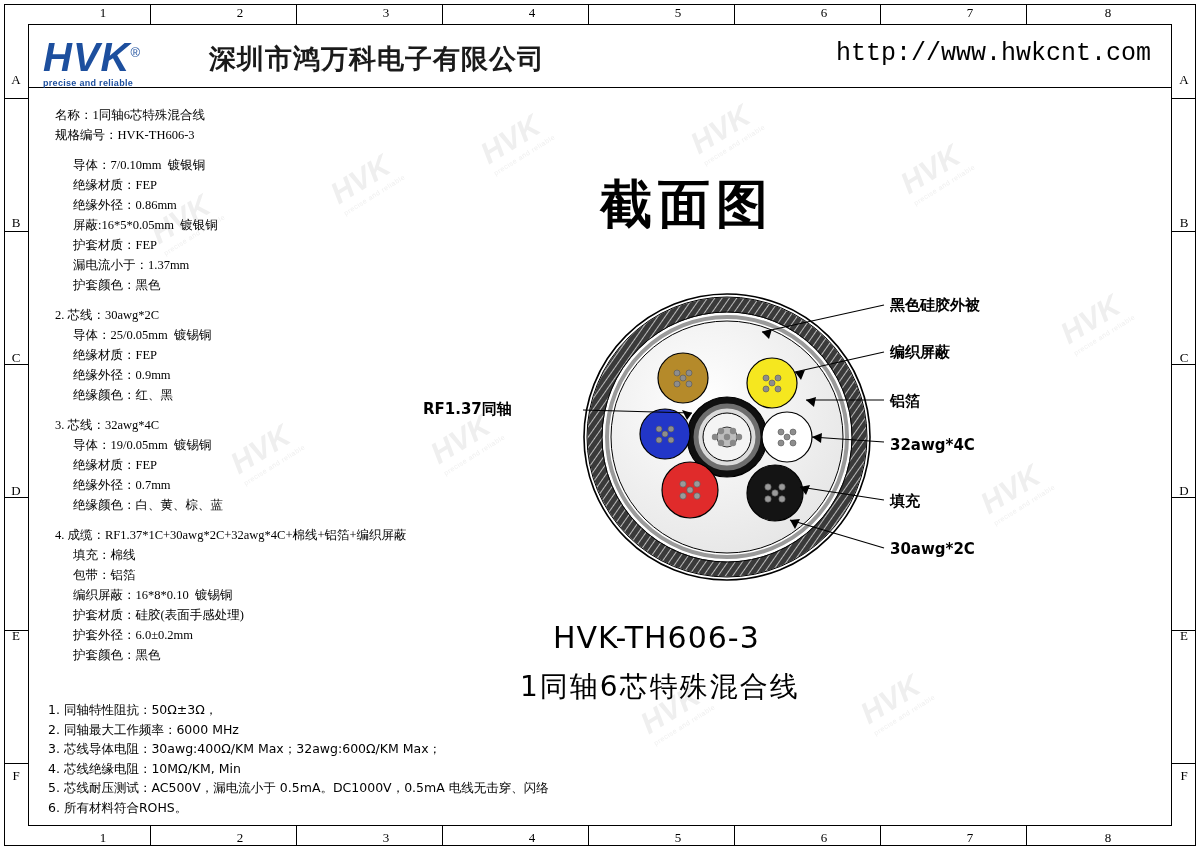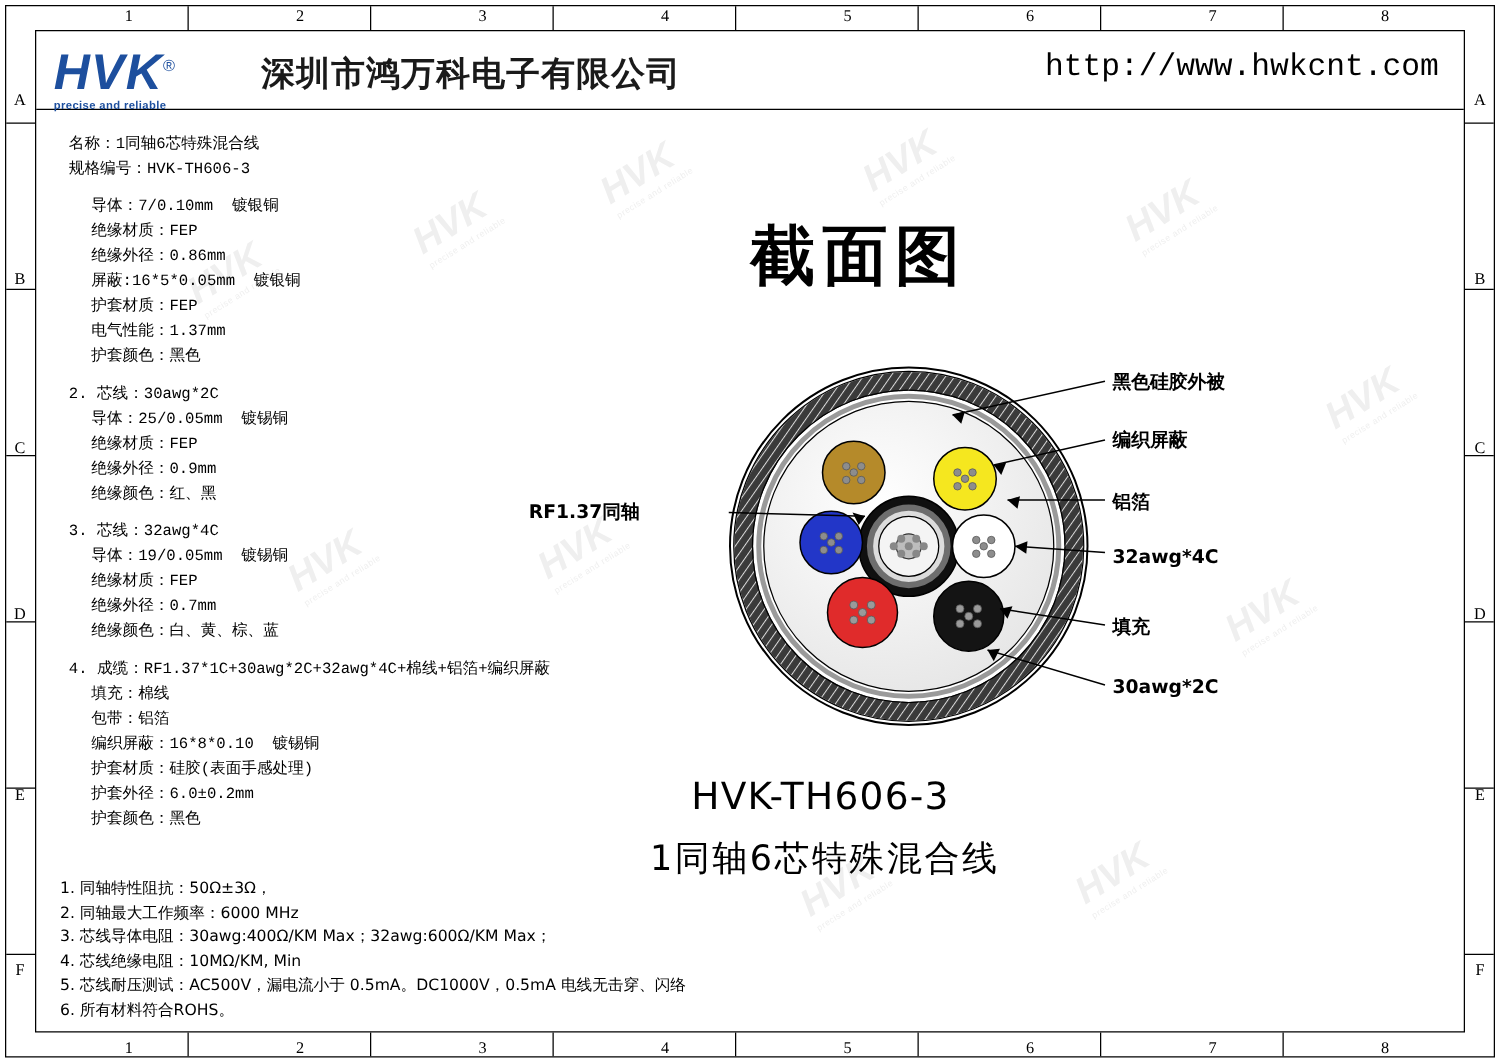--- a/index.html
+++ b/index.html
@@ -24,21 +24,21 @@
   
   .titlebar{position:absolute;left:29px;top:25px;right:29px;height:63px;border-bottom:1px solid #000;box-sizing:border-box;}
   .logo{position:absolute;left:14px;top:8px;}
   .logo .hvk{font-family:"Liberation Sans",sans-serif;font-weight:bold;font-style:italic;font-size:40px;color:#1d4f9e;letter-spacing:1px;line-height:40px;}
   .logo .reg{font-size:13px;vertical-align:super;font-style:normal;font-weight:normal;}
   .logo .tagline{font-size:9px;color:#1d4f9e;font-weight:bold;letter-spacing:.3px;margin-top:1px;}
   .cn-company{position:absolute;left:180px;top:16px;font-size:27px;font-weight:bold;font-family:"DejaVu Sans",sans-serif;color:#1a1a1a;letter-spacing:1px;}
   .url{position:absolute;right:20px;top:14px;font-family:"Liberation Mono",monospace;font-size:25px;color:#000;letter-spacing:0px;}
 
   
-  .spec{position:absolute;left:55px;top:105px;width:470px;font-family:Liberation Mono, monospace;font-size:12.5px;line-height:20px;color:#000;}
+  .spec{position:absolute;left:55px;top:105px;width:470px;font-family:Liberation Serif, serif;font-size:12.5px;line-height:20px;color:#000;}
   .spec .ln{white-space:pre;}
   .spec .gap{height:10px;}
 
   
   .elec{position:absolute;left:48px;top:700px;width:620px;font-family:"DejaVu Sans",sans-serif;font-size:12.5px;line-height:19.5px;}
 
   
   .bigtitle{position:absolute;left:600px;top:170px;font-family:"DejaVu Sans",sans-serif;font-size:52px;font-weight:bold;letter-spacing:6px;}
 
   
@@ -146,21 +146,21 @@
   <div class="spec">
     <div class="ln">名称：1同轴6芯特殊混合线</div>
     <div class="ln">规格编号：HVK-TH606-3</div>
     <div class="gap"></div>
 
     <div class="ln" style="padding-left:18px;">导体：7/0.10mm  镀银铜</div>
     <div class="ln" style="padding-left:18px;">绝缘材质：FEP</div>
     <div class="ln" style="padding-left:18px;">绝缘外径：0.86mm</div>
     <div class="ln" style="padding-left:18px;">屏蔽:16*5*0.05mm  镀银铜</div>
     <div class="ln" style="padding-left:18px;">护套材质：FEP</div>
-    <div class="ln" style="padding-left:18px;">电气性能：1.37mm</div>
+    <div class="ln" style="padding-left:18px;">漏电流小于：1.37mm</div>
     <div class="ln" style="padding-left:18px;">护套颜色：黑色</div>
     <div class="gap"></div>
 
     <div class="ln">2. 芯线：30awg*2C</div>
     <div class="ln" style="padding-left:18px;">导体：25/0.05mm  镀锡铜</div>
     <div class="ln" style="padding-left:18px;">绝缘材质：FEP</div>
     <div class="ln" style="padding-left:18px;">绝缘外径：0.9mm</div>
     <div class="ln" style="padding-left:18px;">绝缘颜色：红、黑</div>
     <div class="gap"></div>
 

